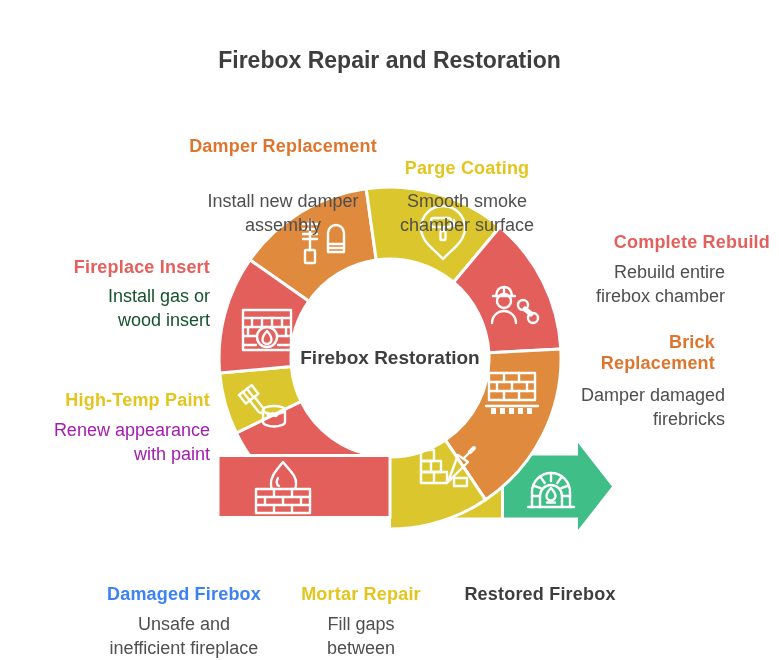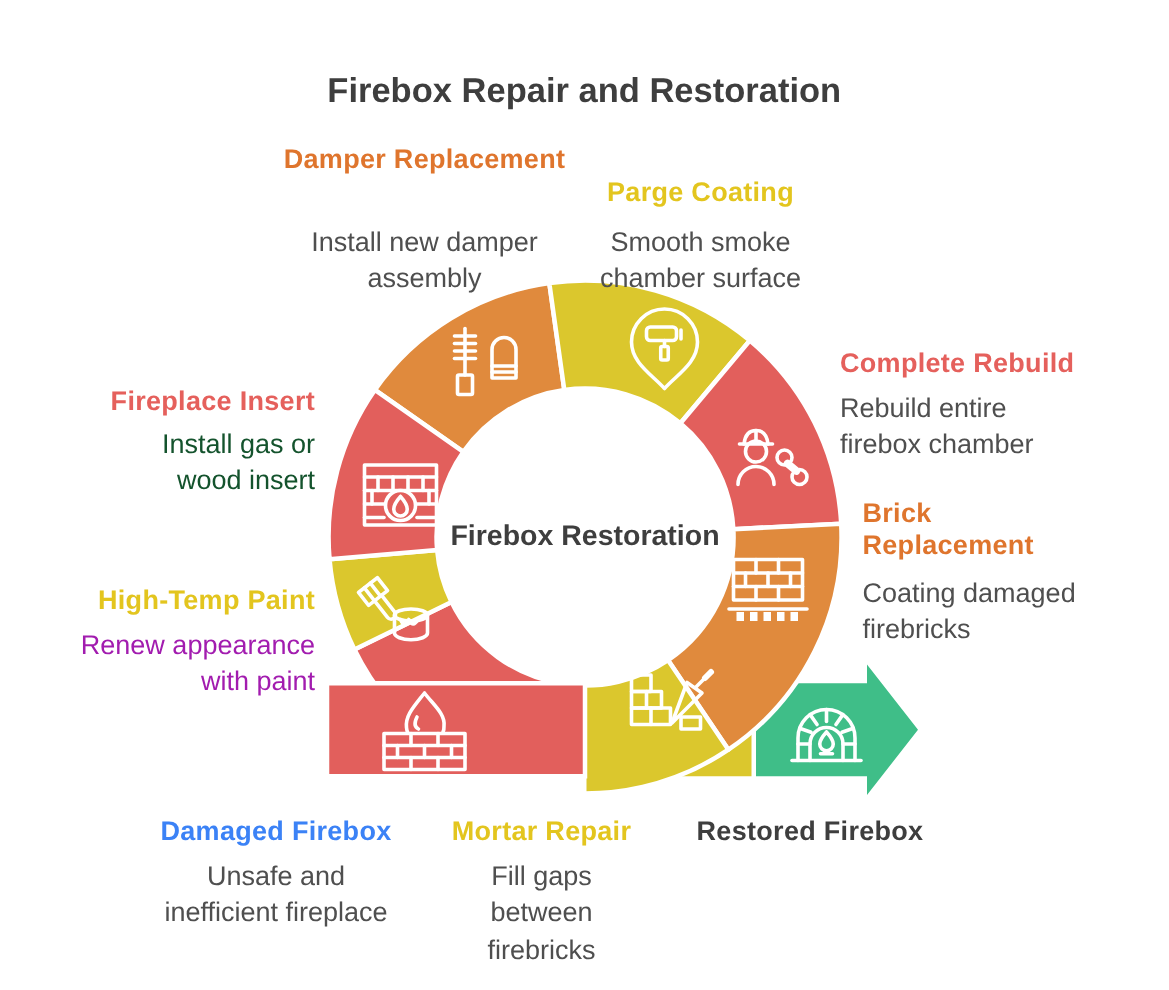--- a/index.html
+++ b/index.html
@@ -3,21 +3,21 @@
 <meta charset="utf-8">
 <style>
   html,body{margin:0;padding:0;background:#ffffff;}
   body{width:779px;height:660px;position:relative;overflow:hidden;
        font-family:"Liberation Sans",sans-serif;}
   #stage{position:absolute;left:0;top:0;width:634px;height:660px;}
   svg.diagram{position:absolute;left:0;top:0;}
   .txt{position:absolute;}
   .heading{font-weight:700;font-size:18px;line-height:1.18;letter-spacing:.2px;}
   .sub{font-size:18px;line-height:1.36;}
-  .tc{text-align:center;} .tr{text-align:right;} .tl{text-align:left;}
+  .tc{text-align:center;margin-top:40px;} .tr{text-align:right;} .tl{text-align:right;}
   #title{left:0;top:47px;width:779px;text-align:center;font-size:23px;font-weight:700;}
   #center-label{left:290px;top:347px;width:200px;text-align:center;font-size:19px;font-weight:700;}
   #lbl-damper{left:188px;top:96px;width:190px;}
   #sub-damper{left:188px;top:149px;width:190px;}
   #lbl-parge{left:372px;top:118px;width:190px;}
   #sub-parge{left:377px;top:149px;width:180px;}
   #lbl-rebuild{left:560px;top:232px;width:210px;}
   #sub-rebuild{left:560px;top:260px;width:165px;}
   #lbl-brick{left:575px;top:332px;width:140px;}
   #sub-brick{left:575px;top:383px;width:150px;}
@@ -190,21 +190,21 @@
   <div class="txt heading tc" id="lbl-damper" style="color: rgb(223, 117, 45);">Damper Replacement</div>
   <div class="txt sub tc" id="sub-damper" style="color: rgb(79, 79, 79);">Install new damper assembly</div>
 
   <div class="txt heading tc" id="lbl-parge" style="color: rgb(227, 197, 30);">Parge Coating</div>
   <div class="txt sub tc" id="sub-parge" style="color: rgb(79, 79, 79);">Smooth smoke chamber surface</div>
 
   <div class="txt heading tl" id="lbl-rebuild" style="color: rgb(229, 96, 92);">Complete Rebuild</div>
   <div class="txt sub tl" id="sub-rebuild" style="color: rgb(79, 79, 79);">Rebuild entire firebox chamber</div>
 
   <div class="txt heading tl" id="lbl-brick" style="color: rgb(223, 117, 45);">Brick Replacement</div>
-  <div class="txt sub tl" id="sub-brick" style="color: rgb(79, 79, 79);">Coating damaged firebricks</div>
+  <div class="txt sub tl" id="sub-brick" style="color: rgb(79, 79, 79);">Damper damaged firebricks</div>
 
   <div class="txt heading tr" id="lbl-insert" style="color: rgb(229, 96, 92);">Fireplace Insert</div>
   <div class="txt sub tr" id="sub-insert" style="color: #14532d;">Install gas or wood insert</div>
 
   <div class="txt heading tr" id="lbl-hightemp" style="color: rgb(227, 197, 30);">High-Temp Paint</div>
   <div class="txt sub tr" id="sub-hightemp" style="color: #a21caf;">Renew appearance with paint</div>
 
   <div class="txt heading tc" id="lbl-damaged" style="color: #3b82f6;">Damaged Firebox</div>
   <div class="txt sub tc" id="sub-damaged" style="color: rgb(79, 79, 79);">Unsafe and inefficient fireplace</div>
 

